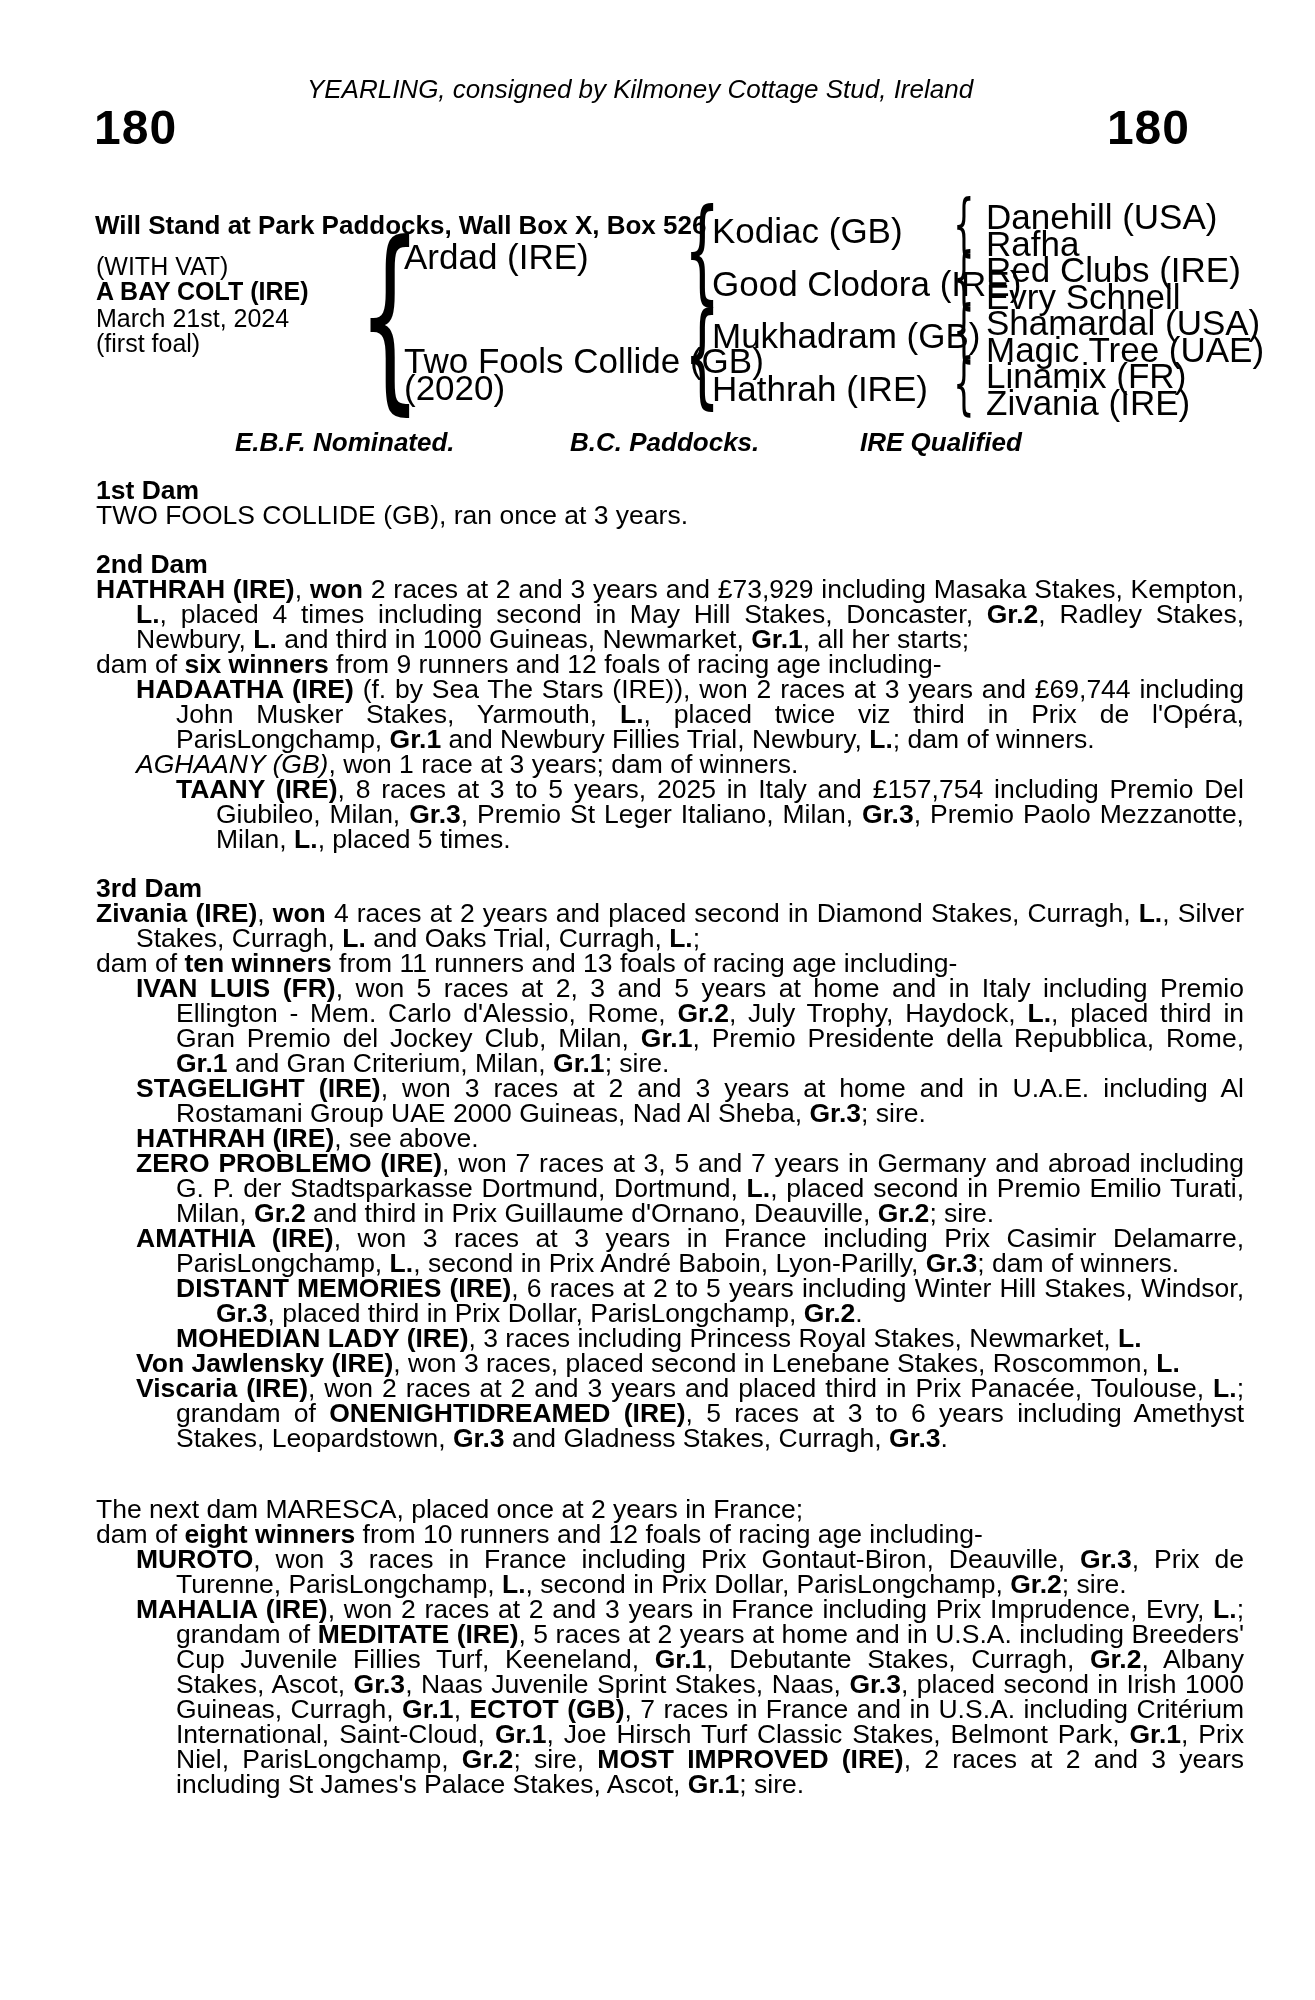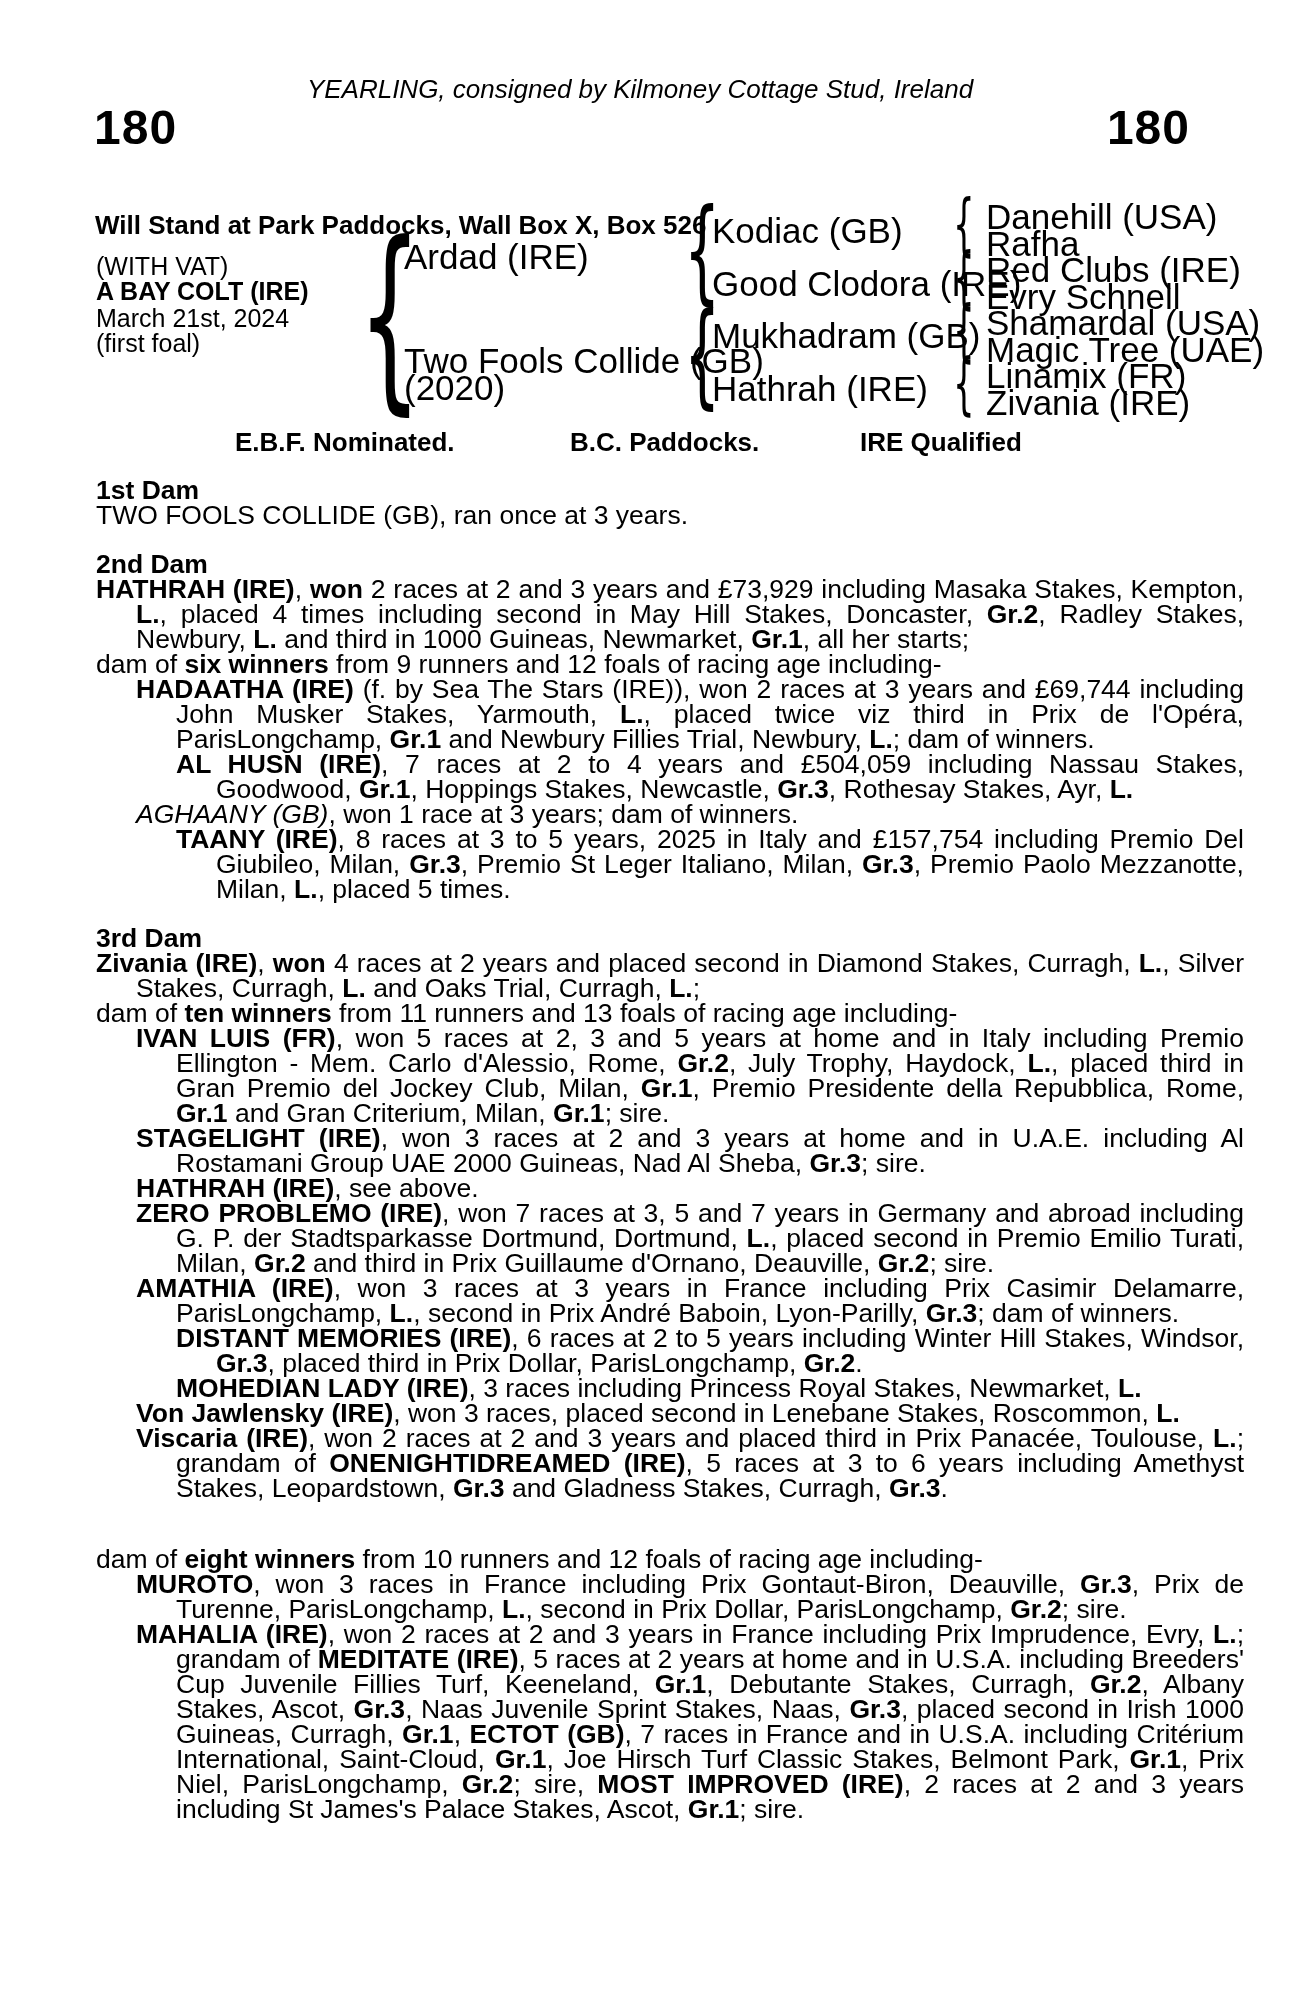--- a/index.html
+++ b/index.html
@@ -42,21 +42,21 @@
   .brace>span{display:block;line-height:1;transform:scaleX(.5);transform-origin:left center;}
   .br-big {left:358px;top:235px;height:162px;}
   .br-big>span{font-size:200px;}
   .br-p1{left:684px;top:205px;height:92px;}
   .br-p2{left:684px;top:309px;height:92px;}
   .br-p1>span,.br-p2>span{font-size:114px;}
   .br-g{left:953px;height:58px;}
   .br-g>span{font-size:68px;}
   .br-g0{top:196px;} .br-g1{top:249px;} .br-g2{top:302px;} .br-g3{top:355px;}
 
-  .noms{position:absolute;top:427px;left:0;width:1193px;height:30px;}
+  .noms{position:absolute;top:427px;left:0;width:1193px;height:30px;font-style:italic;}
   .nom{position:absolute;font-weight:bold;font-size:26px;white-space:nowrap;}
   .nom-ebf{left:235px;}
   .nom-bc{left:570px;}
   .nom-ire{left:860px;}
 
   
   .body-text{position:absolute;left:96px;top:478px;width:1148px;font-size:26.5px;line-height:25px;}
   .section{margin-top:24px;}
   .section:first-child{margin-top:0;}
   .section.no-heading{margin-top:46px;}
@@ -132,38 +132,38 @@
   <div class="body-text">
       <div class="section">
         <div class="dam-heading">1st Dam</div>
         <p class="para indent-0"><span>TWO FOOLS COLLIDE (GB), ran once at 3 years.</span></p>
       </div>
       <div class="section">
         <div class="dam-heading">2nd Dam</div>
         <p class="para indent-0"><span class="b">HATHRAH (IRE)</span><span>, </span><span class="b">won</span><span> 2 races at 2 and 3 years and £73,929 including Masaka Stakes, Kempton, </span><span class="b">L.</span><span>, placed 4 times including second in May Hill Stakes, Doncaster, </span><span class="b">Gr.2</span><span>, Radley Stakes, Newbury, </span><span class="b">L.</span><span> and third in 1000 Guineas, Newmarket, </span><span class="b">Gr.1</span><span>, all her starts;</span></p>
         <p class="para indent-0"><span>dam of </span><span class="b">six winners</span><span> from 9 runners and 12 foals of racing age including-</span></p>
         <p class="para indent-1"><span class="b">HADAATHA (IRE)</span><span> (f. by Sea The Stars (IRE)), won 2 races at 3 years and £69,744 including John Musker Stakes, Yarmouth, </span><span class="b">L.</span><span>, placed twice viz third in Prix de l'Opéra, ParisLongchamp, </span><span class="b">Gr.1</span><span> and Newbury Fillies Trial, Newbury, </span><span class="b">L.</span><span>; dam of winners.</span></p>
-        <p class="para indent-2"><span class="b">AL HUSN (IRE)</span><span>, 7 races at 2 to 4 years and £504,059 including Nassau Stakes, Goodwood, </span><span class="b">Gr.1</span><span>, Hoppings Stakes, Newcastle, </span><span class="b">Gr.3</span><span>, Rothesay Stakes, Ayr, </span><span class="b">L.</span></p>
         <p class="para indent-1"><span class="i">AGHAANY (GB)</span><span>, won 1 race at 3 years; dam of winners.</span></p>
         <p class="para indent-2"><span class="b">TAANY (IRE)</span><span>, 8 races at 3 to 5 years, 2025 in Italy and £157,754 including Premio Del Giubileo, Milan, </span><span class="b">Gr.3</span><span>, Premio St Leger Italiano, Milan, </span><span class="b">Gr.3</span><span>, Premio Paolo Mezzanotte, Milan, </span><span class="b">L.</span><span>, placed 5 times.</span></p>
       </div>
       <div class="section">
         <div class="dam-heading">3rd Dam</div>
         <p class="para indent-0"><span class="b">Zivania (IRE)</span><span>, </span><span class="b">won</span><span> 4 races at 2 years and placed second in Diamond Stakes, Curragh, </span><span class="b">L.</span><span>, Silver Stakes, Curragh, </span><span class="b">L.</span><span> and Oaks Trial, Curragh, </span><span class="b">L.</span><span>;</span></p>
         <p class="para indent-0"><span>dam of </span><span class="b">ten winners</span><span> from 11 runners and 13 foals of racing age including-</span></p>
         <p class="para indent-1"><span class="b">IVAN LUIS (FR)</span><span>, won 5 races at 2, 3 and 5 years at home and in Italy including Premio Ellington - Mem. Carlo d'Alessio, Rome, </span><span class="b">Gr.2</span><span>, July Trophy, Haydock, </span><span class="b">L.</span><span>, placed third in Gran Premio del Jockey Club, Milan, </span><span class="b">Gr.1</span><span>, Premio Presidente della Repubblica, Rome, </span><span class="b">Gr.1</span><span> and Gran Criterium, Milan, </span><span class="b">Gr.1</span><span>; sire.</span></p>
         <p class="para indent-1"><span class="b">STAGELIGHT (IRE)</span><span>, won 3 races at 2 and 3 years at home and in U.A.E. including Al Rostamani Group UAE 2000 Guineas, Nad Al Sheba, </span><span class="b">Gr.3</span><span>; sire.</span></p>
         <p class="para indent-1"><span class="b">HATHRAH (IRE)</span><span>, see above.</span></p>
         <p class="para indent-1"><span class="b">ZERO PROBLEMO (IRE)</span><span>, won 7 races at 3, 5 and 7 years in Germany and abroad including G. P. der Stadtsparkasse Dortmund, Dortmund, </span><span class="b">L.</span><span>, placed second in Premio Emilio Turati, Milan, </span><span class="b">Gr.2</span><span> and third in Prix Guillaume d'Ornano, Deauville, </span><span class="b">Gr.2</span><span>; sire.</span></p>
         <p class="para indent-1"><span class="b">AMATHIA (IRE)</span><span>, won 3 races at 3 years in France including Prix Casimir Delamarre, ParisLongchamp, </span><span class="b">L.</span><span>, second in Prix André Baboin, Lyon-Parilly, </span><span class="b">Gr.3</span><span>; dam of winners.</span></p>
         <p class="para indent-2"><span class="b">DISTANT MEMORIES (IRE)</span><span>, 6 races at 2 to 5 years including Winter Hill Stakes, Windsor, </span><span class="b">Gr.3</span><span>, placed third in Prix Dollar, ParisLongchamp, </span><span class="b">Gr.2</span><span>.</span></p>
         <p class="para indent-2"><span class="b">MOHEDIAN LADY (IRE)</span><span>, 3 races including Princess Royal Stakes, Newmarket, </span><span class="b">L.</span></p>
         <p class="para indent-1"><span class="b">Von Jawlensky (IRE)</span><span>, won 3 races, placed second in Lenebane Stakes, Roscommon, </span><span class="b">L.</span></p>
         <p class="para indent-1"><span class="b">Viscaria (IRE)</span><span>, won 2 races at 2 and 3 years and placed third in Prix Panacée, Toulouse, </span><span class="b">L.</span><span>; grandam of </span><span class="b">ONENIGHTIDREAMED (IRE)</span><span>, 5 races at 3 to 6 years including Amethyst Stakes, Leopardstown, </span><span class="b">Gr.3</span><span> and Gladness Stakes, Curragh, </span><span class="b">Gr.3</span><span>.</span></p>
       </div>
       <div class="section no-heading">
+        <p class="para indent-0"><span>The next dam MARESCA, placed once at 2 years in France;</span></p>
         <p class="para indent-0"><span>dam of </span><span class="b">eight winners</span><span> from 10 runners and 12 foals of racing age including-</span></p>
         <p class="para indent-1"><span class="b">MUROTO</span><span>, won 3 races in France including Prix Gontaut-Biron, Deauville, </span><span class="b">Gr.3</span><span>, Prix de Turenne, ParisLongchamp, </span><span class="b">L.</span><span>, second in Prix Dollar, ParisLongchamp, </span><span class="b">Gr.2</span><span>; sire.</span></p>
         <p class="para indent-1"><span class="b">MAHALIA (IRE)</span><span>, won 2 races at 2 and 3 years in France including Prix Imprudence, Evry, </span><span class="b">L.</span><span>; grandam of </span><span class="b">MEDITATE (IRE)</span><span>, 5 races at 2 years at home and in U.S.A. including Breeders' Cup Juvenile Fillies Turf, Keeneland, </span><span class="b">Gr.1</span><span>, Debutante Stakes, Curragh, </span><span class="b">Gr.2</span><span>, Albany Stakes, Ascot, </span><span class="b">Gr.3</span><span>, Naas Juvenile Sprint Stakes, Naas, </span><span class="b">Gr.3</span><span>, placed second in Irish 1000 Guineas, Curragh, </span><span class="b">Gr.1</span><span>, </span><span class="b">ECTOT (GB)</span><span>, 7 races in France and in U.S.A. including Critérium International, Saint-Cloud, </span><span class="b">Gr.1</span><span>, Joe Hirsch Turf Classic Stakes, Belmont Park, </span><span class="b">Gr.1</span><span>, Prix Niel, ParisLongchamp, </span><span class="b">Gr.2</span><span>; sire, </span><span class="b">MOST IMPROVED (IRE)</span><span>, 2 races at 2 and 3 years including St James's Palace Stakes, Ascot, </span><span class="b">Gr.1</span><span>; sire.</span></p>
       </div>
     </div>
 
 </div>
 
 </body></html>

